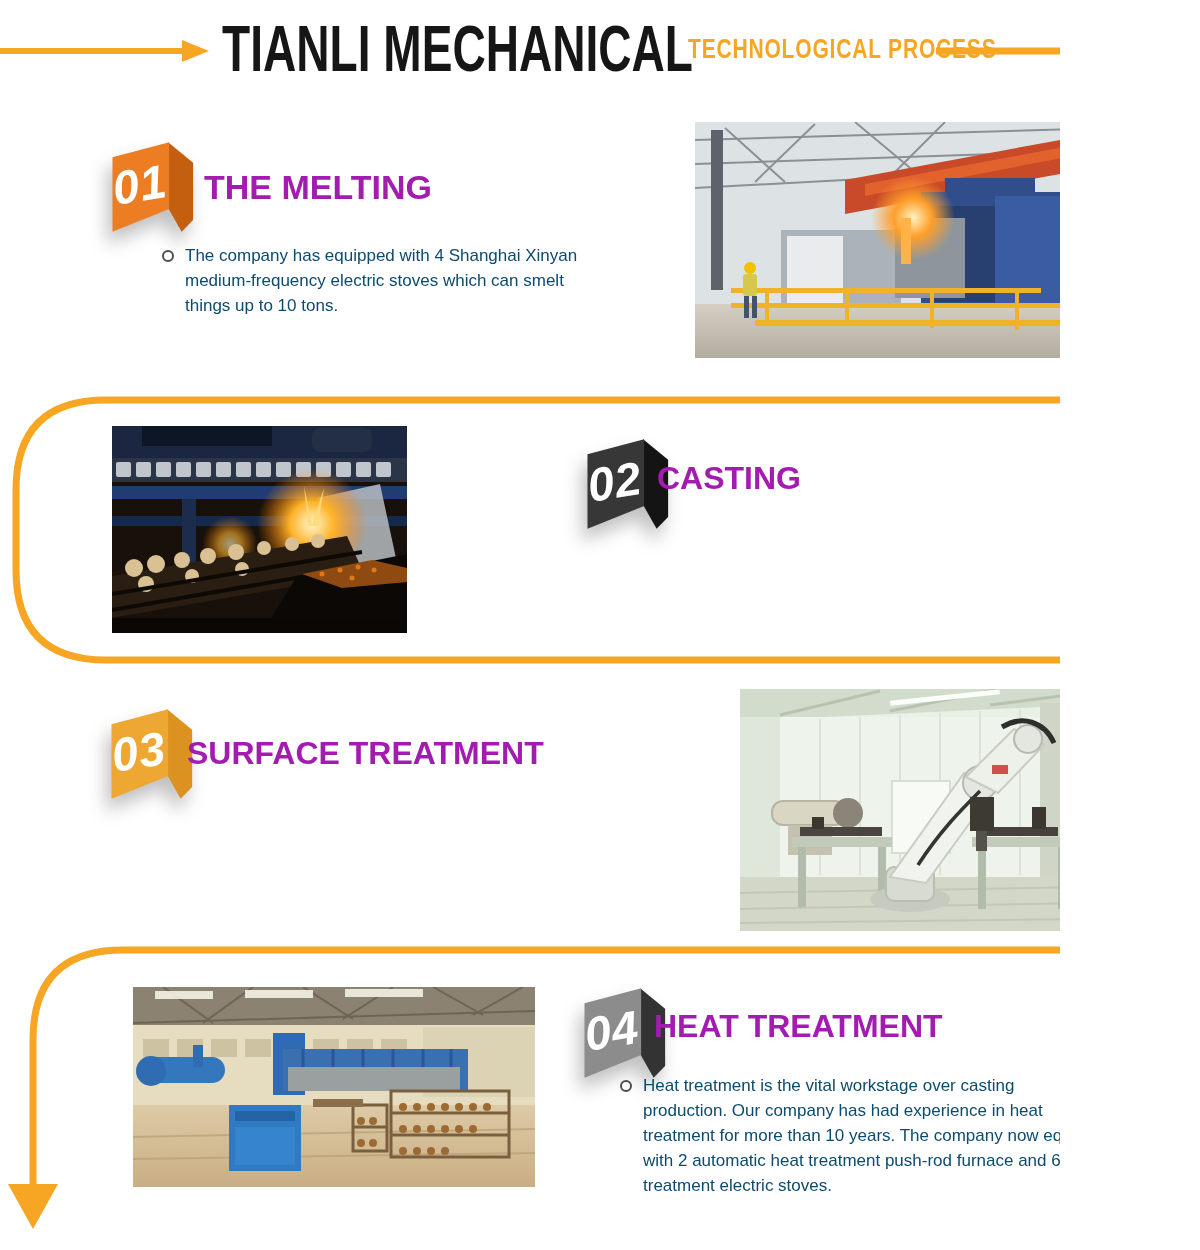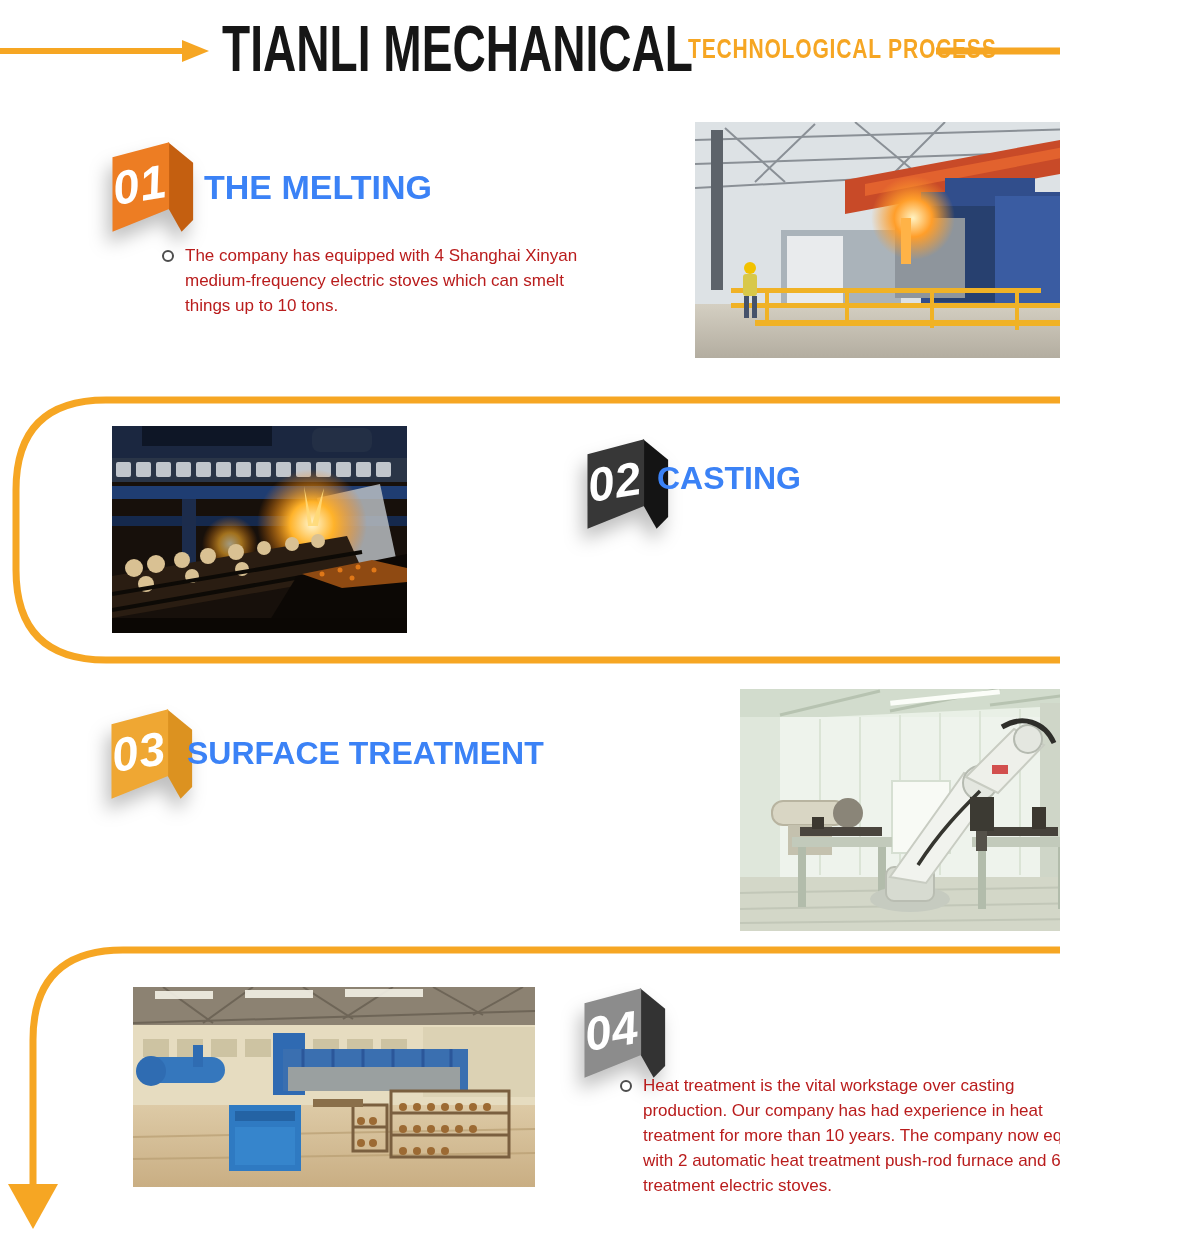--- a/index.html
+++ b/index.html
@@ -13,27 +13,27 @@
   .page-subtitle{position:absolute;left:688px;top:34px;font-size:27px;font-weight:700;color:#F6A623;
     white-space:nowrap;transform:scaleX(0.78);transform-origin:left top;letter-spacing:1px;}
 
   
   .badge{position:absolute;width:96px;height:108px;filter:drop-shadow(-5px 12px 9px rgba(0,0,0,0.25));}
   .badge-fold{position:absolute;inset:0;clip-path:polygon(71% 2%, 97% 21%, 97% 74%, 85% 85%, 71% 63%);}
   .badge-face{position:absolute;inset:0;clip-path:polygon(13% 16%, 72% 2%, 72% 64%, 13% 85%);}
   .badge-num{position:absolute;left:9%;top:9%;width:64%;height:64%;display:flex;align-items:center;justify-content:center;
     color:#fff;font-size:47px;font-weight:700;font-style:italic;transform:rotate(-9deg);letter-spacing:1px;}
 
-  .sec-title{position:absolute;color:#3b82f6;white-space:nowrap;}
+  .sec-title{position:absolute;color:#a21caf;white-space:nowrap;}
   .sec-title.bold{font-size:34px;font-weight:700;}
   .sec-title.reg{font-size:32px;font-weight:700;}
 
   .note{position:absolute;display:flex;align-items:flex-start;}
   .note .dot{flex:none;width:8px;height:8px;border:2px solid #4d4d4d;border-radius:50%;margin:7px 11px 0 0;background:#fff;}
-  .note p{margin:0;font-size:17px;line-height:25px;color:#b91c1c;}
+  .note p{margin:0;font-size:17px;line-height:25px;color:#0c4a6e;}
 
   .photo{position:absolute;display:block;}
 </style>
 </head>
 <body>
 
 <div class="canvas">
 
   <svg class="flow-svg" viewBox="0 0 1200 1250" xmlns="http://www.w3.org/2000/svg">
     <path d="M0 51 H 182" stroke="#F6A623" stroke-width="6" fill="none" style="stroke: rgb(246, 166, 35);"></path>
@@ -247,20 +247,21 @@
     <rect x="230" y="108" width="24" height="34" fill="#3c3a33"></rect>
     <rect x="236" y="142" width="11" height="20" fill="#55524a"></rect>
     <rect x="252" y="76" width="16" height="9" fill="#c33" opacity="0.85"></rect>
   </svg>
 
   <div class="badge" style="left:572px;top:986px">
     <div class="badge-fold" style="background: rgb(51, 51, 51);"></div>
     <div class="badge-face" style="background: rgb(140, 140, 140);"></div>
     <span class="badge-num">04</span>
   </div>
+  <div class="sec-title reg" style="left:654px;top:1008px">HEAT TREATMENT</div>
   <div class="note" style="left:620px;top:1073px;width:480px">
     <span class="dot"></span>
     <p>Heat treatment is the vital workstage over casting production. Our company has had experience in heat treatment for more than 10 years. The company now equips with 2 automatic heat treatment push-rod furnace and 6 heat treatment electric stoves.</p>
   </div>
 
   <svg class="photo" style="left:133px;top:987px" width="402" height="200" viewBox="0 0 402 200" xmlns="http://www.w3.org/2000/svg">
     <defs>
       <linearGradient id="p4floor" x1="0" y1="0" x2="0" y2="1">
         <stop offset="0" stop-color="#ddca a6" .replace=""></stop>
           <stop offset="0" stop-color="#ddcaa6"></stop>

